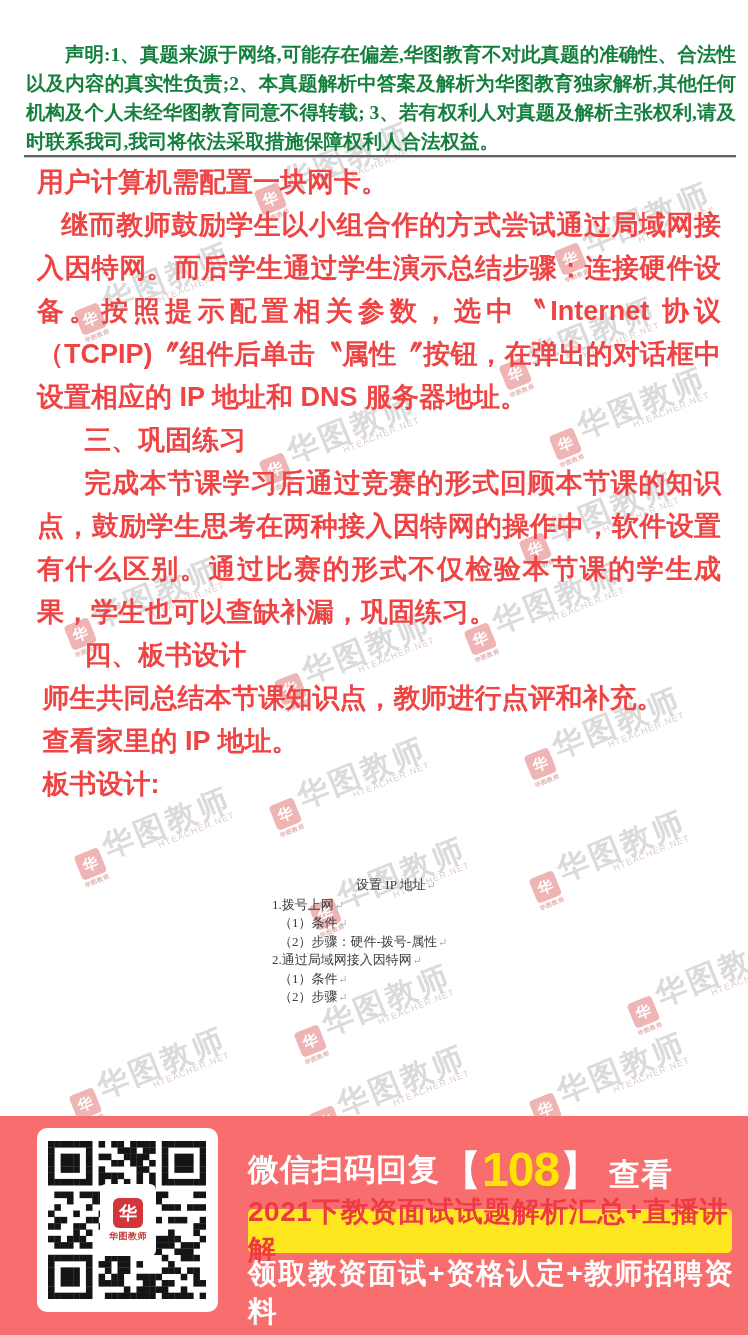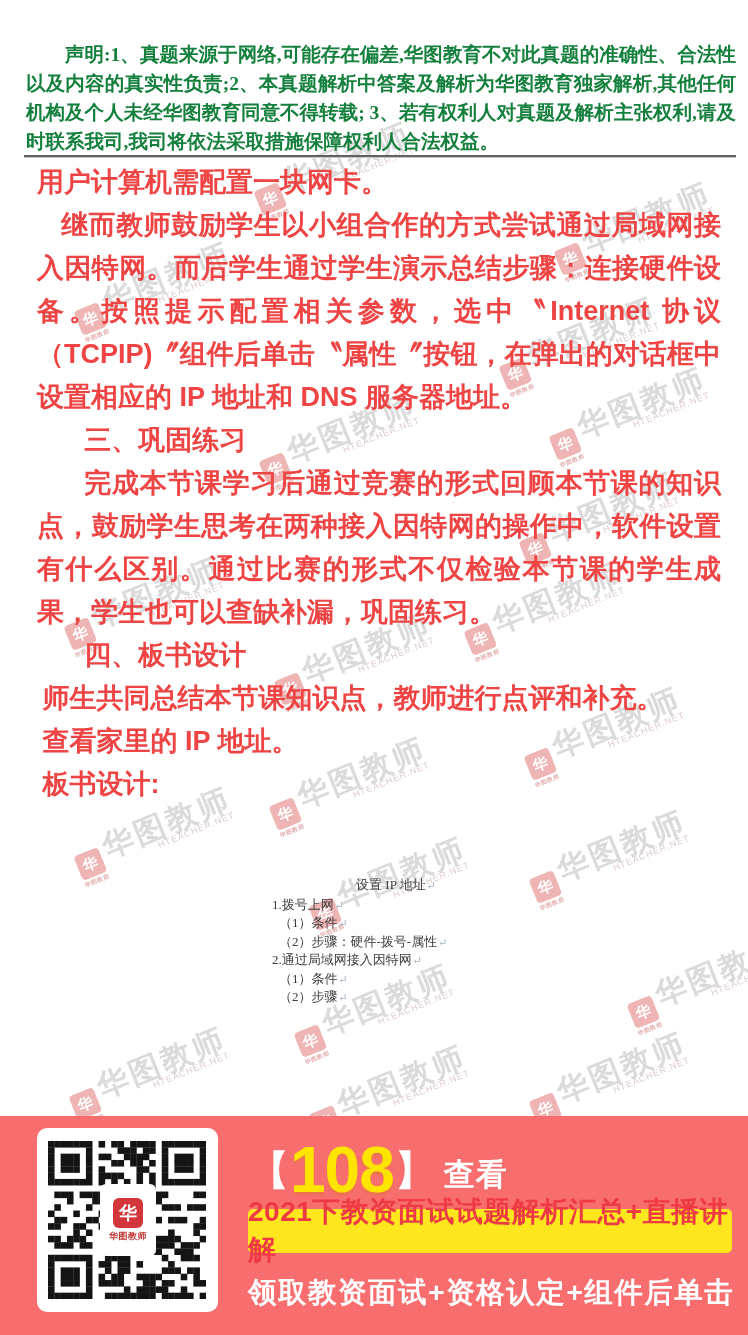--- a/index.html
+++ b/index.html
@@ -52,21 +52,21 @@
   .qr-box{position:absolute;left:11px;top:13px;width:158px;height:158px;}
   .qr-badge{position:absolute;left:63px;top:56px;width:56px;height:72px;background:#ffffff;
             border-radius:6px;display:flex;flex-direction:column;align-items:center;justify-content:center;gap:2px;}
   .qr-badge .badge-logo{width:30px;height:30px;border-radius:6px;background:#d2353a;color:#fff;
             display:flex;align-items:center;justify-content:center;font-size:18px;font-weight:bold;}
   .qr-badge .badge-text{font-size:9px;font-weight:bold;color:#c53a3a;letter-spacing:.5px;}
 
   .banner-line1{position:absolute;left:248px;top:16px;height:76px;display:flex;align-items:center;}
   .bl1-prefix,.bl1-suffix{color:#ffffff;font-size:31px;font-weight:bold;letter-spacing:1px;}
   .bl1-bracket{color:#ffffff;font-size:40px;font-weight:bold;margin:0 1px;}
-  .bl1-code{font-size:64px;font-weight:bold;letter-spacing:-1px;line-height:1;
+  .bl1-code{font-size:48px;font-weight:bold;letter-spacing:-1px;line-height:1;
             text-shadow:0 3px 2px rgba(216,120,30,.35);}
   .bl1-suffix{margin-left:8px;margin-top:10px;}
 
   .banner-line2{position:absolute;left:248px;top:93px;width:484px;height:44px;border-radius:5px;
                 display:flex;align-items:center;justify-content:center;}
   .bl2-text{font-size:28px;font-weight:bold;letter-spacing:.5px;}
 
   .banner-line3{position:absolute;left:248px;top:154px;height:46px;display:flex;align-items:center;}
   .bl3-text{color:#ffffff;font-size:28.5px;font-weight:bold;letter-spacing:1.5px;}
 </style>
@@ -504,28 +504,29 @@
             <rect x="139.04" y="151.68" width="6.57" height="6.57"></rect>
             <rect x="151.68" y="151.68" width="6.57" height="6.57"></rect>
           </svg></div>
       <div class="qr-badge">
         <div class="badge-logo">华</div>
         <div class="badge-text">华图教师</div>
       </div>
     </div>
 
     <div class="banner-line1">
+      <span class="bl1-prefix">微信扫码回复</span>
       <span class="bl1-bracket">【</span>
       <span class="bl1-code" id="bl1-code" style="color: rgb(255, 228, 0);">108</span>
       <span class="bl1-bracket">】</span>
       <span class="bl1-suffix">查看</span>
     </div>
 
     <div class="banner-line2" id="banner-line2" style="background: rgb(255, 231, 31);">
       <span class="bl2-text" id="bl2-text" style="color: rgb(238, 58, 67);">2021下教资面试试题解析汇总+直播讲解</span>
     </div>
 
     <div class="banner-line3">
-      <span class="bl3-text">领取教资面试+资格认定+组件后单击</span>
+      <span class="bl3-text">领取教资面试+资格认定+教师招聘资料</span>
     </div>
   </div>
 
 </div>
 
 </body></html>

